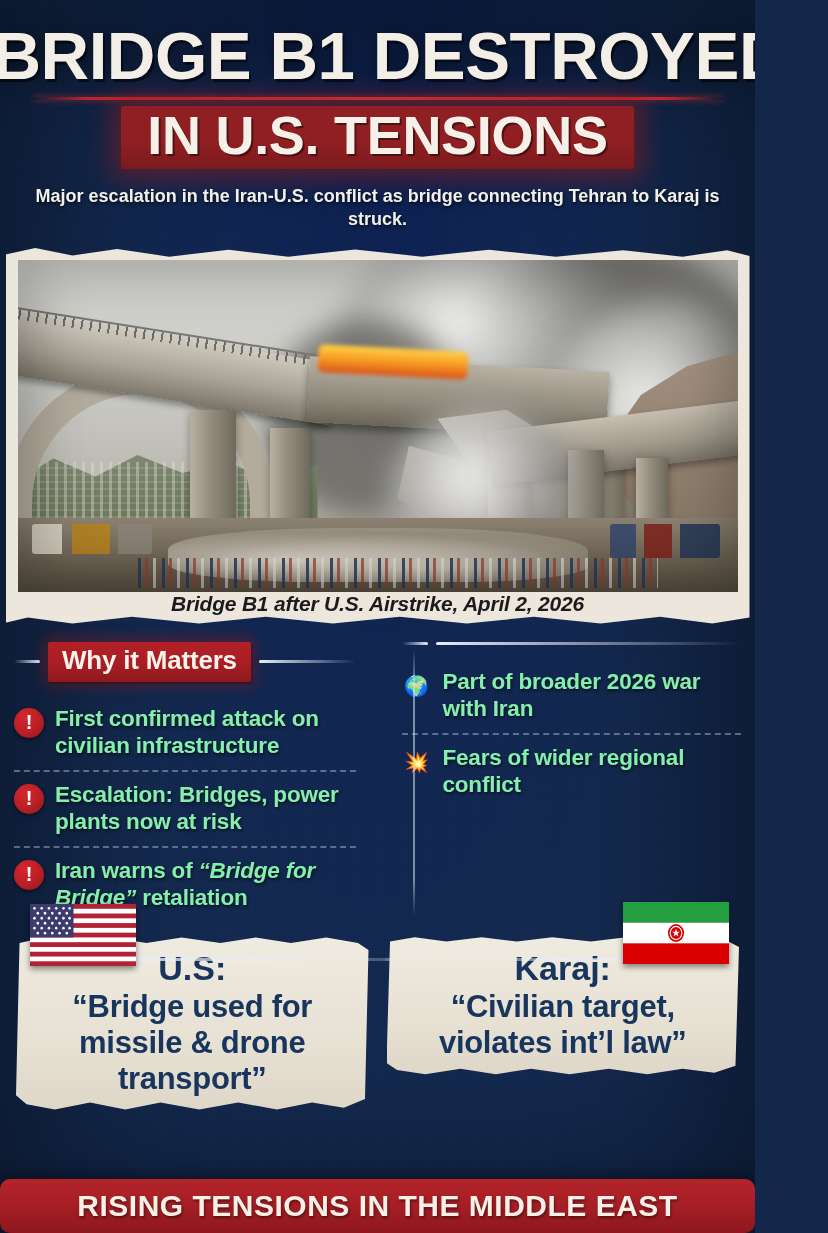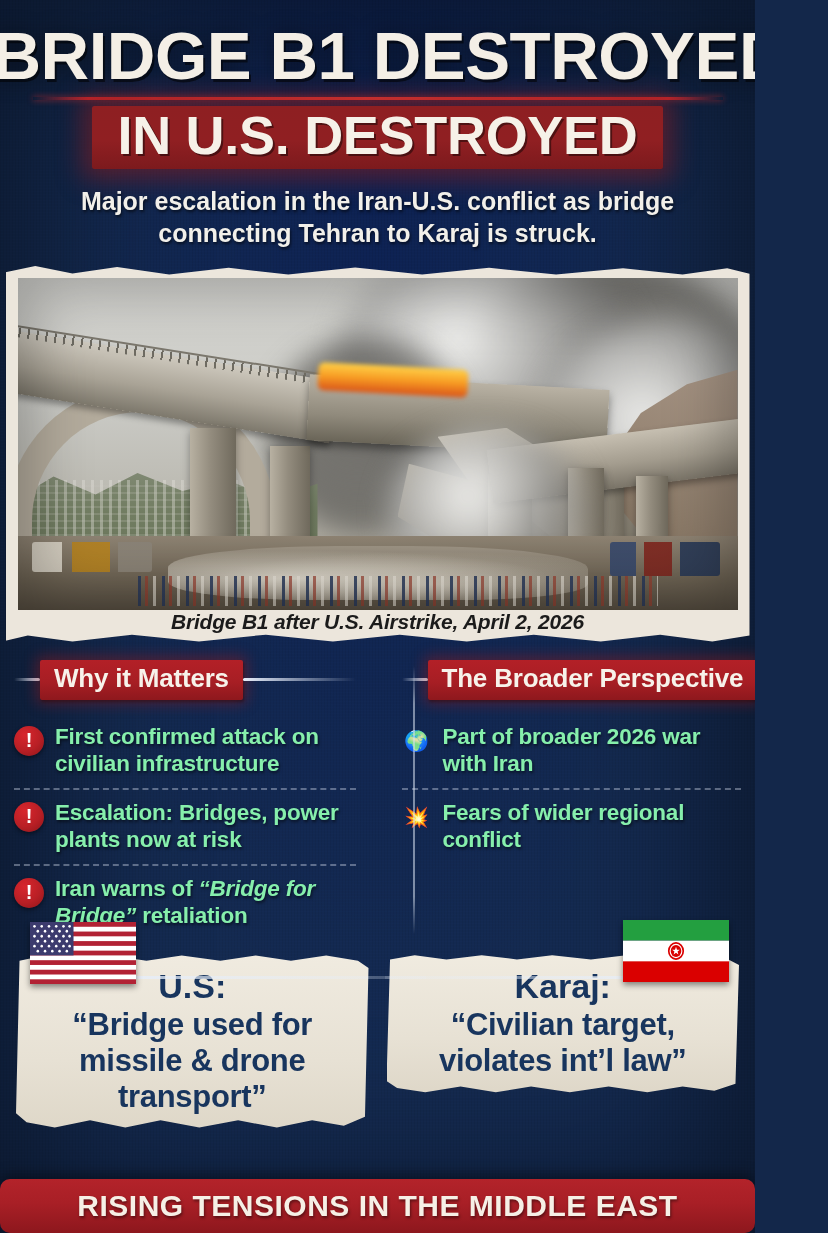--- a/index.html
+++ b/index.html
@@ -78,21 +78,21 @@
     text-shadow:2px 2px 0 rgba(0,0,0,.45);
     white-space:nowrap;
   }
 
   
   .subtitle{
     margin:16px auto 0;
     width:700px;
     text-align:center;
     color:#f2f0ea;
-    font-size:25px;
+    font-size:18px;
     font-weight:bold;
     line-height:1.28;
     text-shadow:1px 2px 3px rgba(0,0,0,.6);
   }
 
   
   .photo-frame{
     position:relative;
     margin:16px auto 0;
     width:744px;
@@ -258,21 +258,21 @@
   }
   .col{ width:50%; }
   .col.left{ padding-right:22px; }
   .col.right{ padding-left:24px; }
   .vdivider{
     position:absolute; left:413px; top:6px; bottom:6px; width:2px;
     background:linear-gradient(180deg, rgba(255,255,255,0) 0%, rgba(215,225,240,.55) 14%, rgba(215,225,240,.55) 86%, rgba(255,255,255,0) 100%);
   }
 
   .sec-head{
-    display:flex; align-items:center; gap:0;
+    display:flex; align-items:center; gap:8px;
     margin-bottom:14px;
   }
   .sec-head .dash{
     flex:0 0 auto; width:26px; height:3px;
     background:linear-gradient(90deg, rgba(255,255,255,0), #e7eefb);
     border-radius:2px;
   }
   .sec-head .dash.after{
     flex:1 1 auto; width:auto;
     background:linear-gradient(90deg,#e7eefb, rgba(255,255,255,0));
@@ -396,21 +396,21 @@
 </head>
 <body>
 
 <div id="poster">
   <div class="layer">
 
     <div class="headline-wrap">
       <div class="headline1">BRIDGE B1 DESTROYED</div>
       <div class="rule-red"></div>
       <div class="headline2-band">
-        <div class="headline2">IN U.S. DESTROYED</div>
+        <div class="headline2">IN U.S. TENSIONS</div>
       </div>
     </div>
 
     <div class="subtitle">Major escalation in the Iran-U.S. conflict as bridge connecting Tehran to Karaj is struck.</div>
 
     <div class="photo-frame">
       <div class="photo">
         <div class="sky"></div>
         <div class="smoke s2"></div>
         <div class="smoke s1"></div>
@@ -466,21 +466,20 @@
 
         <div class="bullet">
           <span class="ico excl">!</span>
           <span class="btext"><span>Iran warns of </span><em>“Bridge for Bridge”</em><span> retaliation</span></span>
         </div>
       </div>
 
       <div class="col right">
         <div class="sec-head">
           <span class="dash"></span>
-          <span class="sec-title">The Broader Perspective</span>
           <span class="dash after"></span>
         </div>
 
         <div class="bullet">
           <span class="ico">🌍</span>
           <span class="btext">Part of broader 2026 war with Iran</span>
         </div>
 
         <div class="bullet">
           <span class="ico">💥</span>

